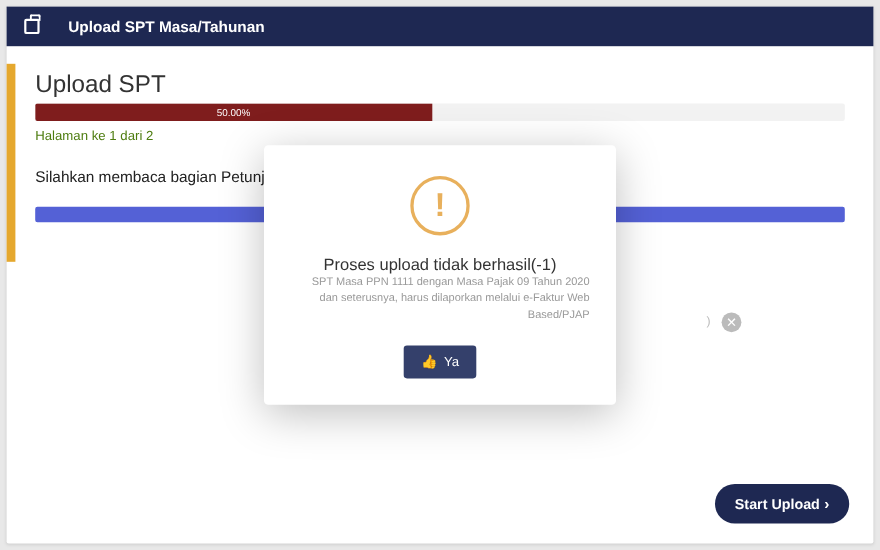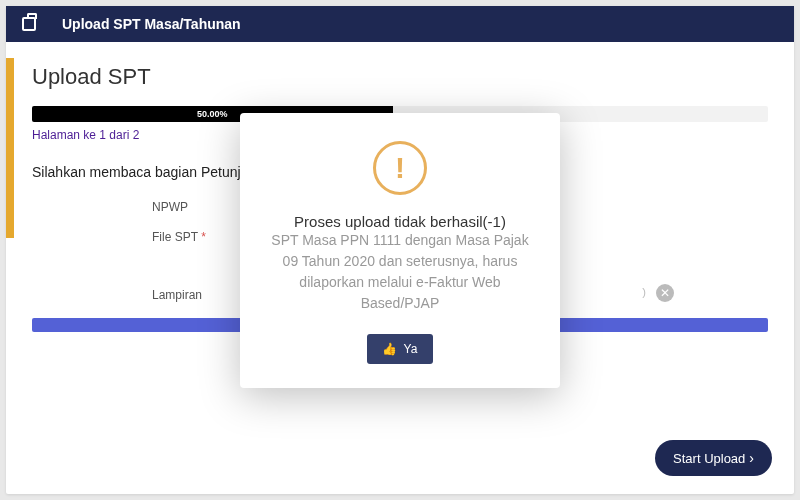--- a/index.html
+++ b/index.html
@@ -4,41 +4,41 @@
 <style>
   * { box-sizing: border-box; margin: 0; padding: 0; font-family: 'Segoe UI', Arial, sans-serif; }
   body { width: 800px; height: 500px; background: #e8e8e8; overflow: hidden; position: relative; }
   .app-frame { background: #fff; margin: 6px; border-radius: 2px; box-shadow: 0 1px 3px rgba(0,0,0,0.1); height: 488px; position: relative; }
   .header-bar { background: #1e2852; color: #fff; padding: 10px 16px; display: flex; align-items: center; gap: 26px; }
   .header-icon { width: 14px; height: 14px; border: 2px solid #fff; border-radius: 2px; position: relative; }
   .header-icon::after { content:''; position:absolute; top:-6px; left:3px; width:6px; height:4px; border:2px solid #fff; border-bottom:none; border-radius:2px 2px 0 0; }
   .header-title { font-size: 14px; font-weight: 600; }
   .content { padding: 22px 26px 0 26px; position: relative; }
   .side-tab { position: absolute; left: 0; top: 52px; width: 8px; height: 180px; background: #e5a82e; }
-  .page-title { font-size: 22px; color: #333; font-weight: 400; margin-bottom: 16px; }
+  .page-title { font-size: 22px; color: #333; font-weight: 400; margin-bottom: 4px; }
   .progress-bar { width: 100%; height: 16px; background: #f2f2f2; border-radius: 2px; overflow: hidden; position: relative; margin-bottom: 6px; }
-  .progress-fill { height: 100%; background: #000000; display: flex; align-items: center; justify-content: center; color: #fff; font-size: 9px; font-weight: 700; }
-  .page-counter { font-size: 12px; color: #4c1d95; margin-bottom: 22px; }
+  .progress-fill { height: 100%; background: #7f1d1d; display: flex; align-items: center; justify-content: center; color: #fff; font-size: 9px; font-weight: 400; }
+  .page-counter { font-size: 12px; color: #4d7c0f; margin-bottom: 22px; }
   .instruction { font-size: 14px; color: #222; margin-bottom: 20px; }
   .form-area { padding-left: 120px; }
   .form-row { display: flex; align-items: center; margin-bottom: 16px; }
   .form-label { width: 80px; font-size: 12px; color: #555; }
   .req { color: #d9534f; }
   .secondary-bar { height: 14px; background: #5461d6; border-radius: 2px; margin: 10px 0 0 0; width: 100%; }
   .footer { position: absolute; bottom: 18px; right: 22px; }
-  .start-btn { background: #1e2852; color: #fff; border: none; padding: 10px 18px; border-radius: 20px; font-size: 13px; display: flex; align-items: center; gap: 4px; cursor: pointer; }
+  .start-btn { background: #1e2852; color: #fff; border: none; padding: 10px 18px; border-radius: 20px; font-size: 13px; display: flex; align-items: center; gap: 4px; cursor: pointer; font-weight: bold; }
   .chevron { font-size: 14px; }
   .clear-badge { position: absolute; right: 120px; top: 278px; width: 18px; height: 18px; background: #bbb; border-radius: 50%; color: #fff; font-size: 12px; display:flex; align-items:center; justify-content:center; }
 
   
   .modal-overlay { position: absolute; inset: 0; display: flex; align-items: center; justify-content: center; }
   .modal { background: #fff; width: 320px; padding: 28px 24px 24px 24px; border-radius: 4px; box-shadow: 0 8px 40px rgba(0,0,0,0.25); text-align: center; }
   .modal-icon { width: 54px; height: 54px; border: 3px solid #e8b05c; border-radius: 50%; margin: 0 auto 18px auto; display: flex; align-items: center; justify-content: center; color: #e8b05c; font-size: 30px; font-weight: bold; }
   .modal-title { font-size: 15px; color: #333; margin-bottom: 0; }
-  .modal-body { font-size: 14px; color: #999; line-height: 1.5; margin-bottom: 20px; }
+  .modal-body { font-size: 10px; color: #999; line-height: 1.5; margin-bottom: 20px; text-align: right; }
   .modal-btn { background: #34406b; color: #fff; border: none; padding: 8px 16px; border-radius: 3px; font-size: 12px; display: inline-flex; align-items: center; gap: 6px; cursor: pointer; }
   .thumb { font-size: 12px; }
   .paren { font-size:11px; color:#bbb; position:absolute; right:148px; top:280px; }
 </style>
 </head>
 <body>
 
 <div class="app-frame">
   <div class="side-tab"></div>
 
@@ -50,34 +50,20 @@
   <div class="content">
     <h2 class="page-title">Upload SPT</h2>
 
     <div class="progress-bar">
       <div class="progress-fill" style="width:49%">50.00%</div>
     </div>
     <div class="page-counter">Halaman ke 1 dari 2</div>
 
     <div class="instruction">Silahkan membaca bagian Petunjuk</div>
 
-    <div class="form-area">
-      <div class="form-row">
-        <span class="form-label">NPWP</span>
-      </div>
-      <div class="form-row">
-        <span class="form-label">
-          <span>File SPT</span>
-          <span class="req">*</span>
-        </span>
-      </div>
-      <div class="form-row" style="margin-top:44px">
-        <span class="form-label">Lampiran</span>
-      </div>
-    </div>
 
     <div class="secondary-bar"></div>
   </div>
 
   <span class="paren">)</span>
   <span class="clear-badge">
     <span>✕</span>
   </span>
 
   <div class="footer">

